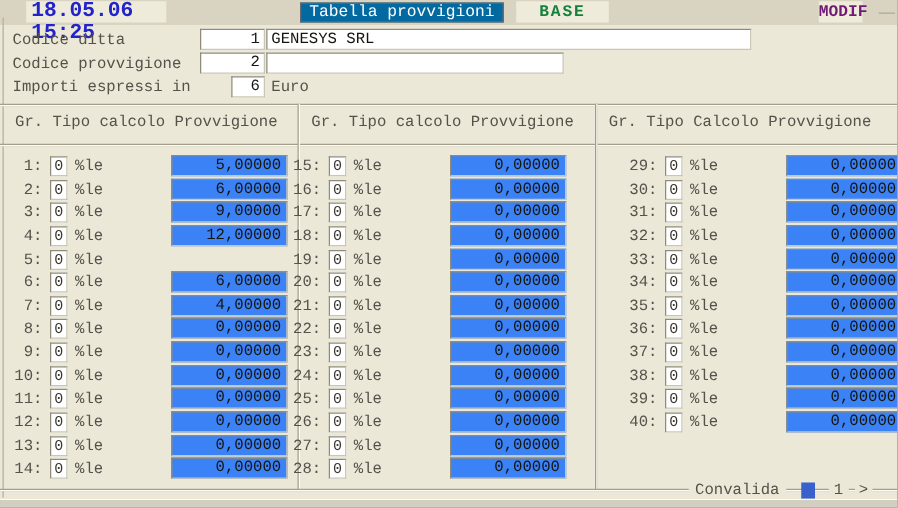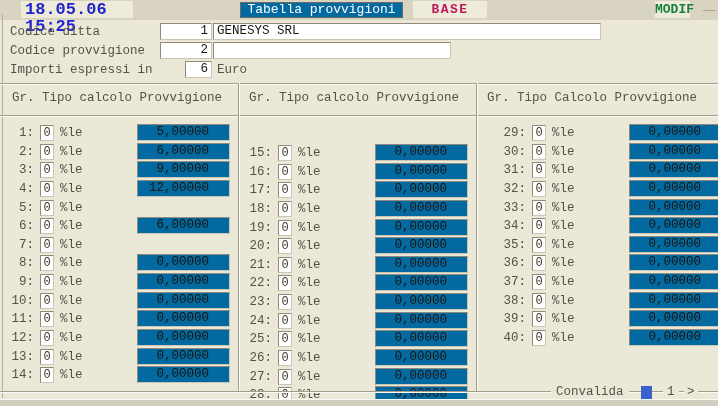--- a/index.html
+++ b/index.html
@@ -11,22 +11,22 @@
   }
   
   .topbar { position:absolute; left:0; top:0; width:718px; height:20px; background:#d9d4c2; }
   .tbox { position:absolute; top:1px; height:17px; background:#efebdb; line-height:17px; }
   .datetime { left:6px; width:112px; padding-left:4px; color:#2323cc; font-weight:bold; font-size:17px;margin-left:15px; }
   .title-btn {
     position:absolute; left:240px; top:2px; width:163px; height:16px;
     background:#0369a1; border:1px solid #6a6a6a; color:#ffffff;
     font-size:13px; line-height:14px; text-align:center;
   }
-  .base  { left:413px; width:74px; text-align:center; color:#be185d; font-weight:bold; font-size:13px; letter-spacing:1.5px; }
-  .modif { left:655px; width:35px; text-align:center; color:#15803d; font-weight:bold; font-size:13px; }
+  .base  { left:413px; width:74px; text-align:center; color:#15803d; font-weight:bold; font-size:13px; letter-spacing:1.5px; }
+  .modif { left:655px; width:35px; text-align:center; color:#701a75; font-weight:bold; font-size:13px; }
   .rightdash { position:absolute; left:703px; top:10px; width:13px; height:1px; background:#aaa795; }
   .leftedge  { position:absolute; left:2px; top:14px; width:1px; height:384px; background:#b3ae9e; }
   
   .flabel { position:absolute; color:#55524a; font-size:12.5px; line-height:17px; }
   .field {
     position:absolute; background:#ffffff; height:17px;
     border:1px solid #8f8a79; border-bottom-color:#cac6b6; border-right-color:#cac6b6;
     font-size:12.5px; line-height:15px; color:#15150f;
   }
   .num { text-align:right; padding-right:3px; }
@@ -40,22 +40,22 @@
   .crow { position:relative; height:18.65px; }
   .rn   { position:absolute; left:0; top:1px; width:31px; text-align:right; color:#55524a; font-size:12.5px; line-height:16px; }
   .tipo {
     position:absolute; left:37px; top:1px; width:14px; height:16px;
     background:#fff; border:1px solid #8f8a79; border-bottom-color:#cac6b6; border-right-color:#cac6b6;
     text-align:center; font-size:12px; line-height:14px; color:#3a382f;
   }
   .unit { position:absolute; left:57px; top:1px; color:#55524a; font-size:12.5px; line-height:16px; }
   .val  {
     position:absolute; left:134px; top:0; width:93px; height:17px;
-    background:#0369a1; border:1px solid #8f8a79; border-bottom-color:#cac6b6; border-right-color:#cac6b6;
-    text-align:right; padding-right:20px; font-size:12.5px; line-height:15px; color:#15150f;
+    background:#3b82f6; border:1px solid #8f8a79; border-bottom-color:#cac6b6; border-right-color:#cac6b6;
+    text-align:right; padding-right:4px; font-size:12.5px; line-height:15px; color:#15150f;
   }
   
   .footline { position:absolute; left:0; top:391px; width:718px; height:2px; background:#a39e8c; border-bottom:1px solid #fdfcf4; }
   .convalida { position:absolute; left:551px; top:385px; background:#ebe8d7; padding:0 5px; color:#55524a; font-size:12.5px; line-height:15px; }
   .thumb { position:absolute; left:641px; top:386px; width:11px; height:16px; background:#3a60cc; }
   .pagenum { position:absolute; left:663px; top:385px; background:#ebe8d7; padding:0 4px; color:#55524a; font-size:12.5px; line-height:15px; }
   .nextarrow { position:absolute; left:684px; top:385px; background:#ebe8d7; padding:0 3px; color:#55524a; font-size:12.5px; line-height:15px; }
   .bottomstrip { position:absolute; left:0; top:399px; width:718px; height:7px; background:#d2cec0; border-top:1px solid #fbfaf2; }
 </style>
 </head>
@@ -126,20 +126,21 @@
       <div class="crow">
         <span class="rn">6:</span>
         <span class="tipo">0</span>
         <span class="unit">%le</span>
         <span class="val">6,00000</span>
       </div>
       <div class="crow">
         <span class="rn">7:</span>
         <span class="tipo">0</span>
         <span class="unit">%le</span>
+        <span class="val">4,00000</span>
       </div>
       <div class="crow">
         <span class="rn">8:</span>
         <span class="tipo">0</span>
         <span class="unit">%le</span>
         <span class="val">0,00000</span>
       </div>
       <div class="crow">
         <span class="rn">9:</span>
         <span class="tipo">0</span>
@@ -170,21 +171,21 @@
         <span class="unit">%le</span>
         <span class="val">0,00000</span>
       </div>
       <div class="crow">
         <span class="rn">14:</span>
         <span class="tipo">0</span>
         <span class="unit">%le</span>
         <span class="val">0,00000</span>
       </div>
     </div>
-  <div class="rows" style="left:241px;margin-top:20px;">
+  <div class="rows" style="left:226px;">
       <div class="crow">
         <span class="rn">15:</span>
         <span class="tipo">0</span>
         <span class="unit">%le</span>
         <span class="val">0,00000</span>
       </div>
       <div class="crow">
         <span class="rn">16:</span>
         <span class="tipo">0</span>
         <span class="unit">%le</span>

